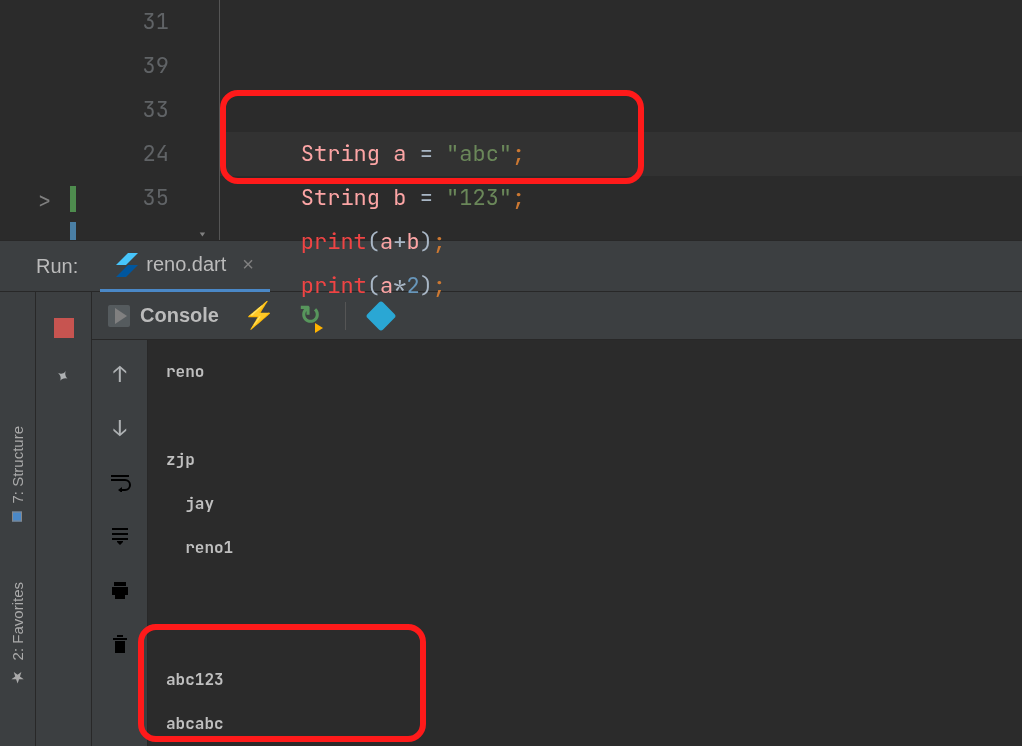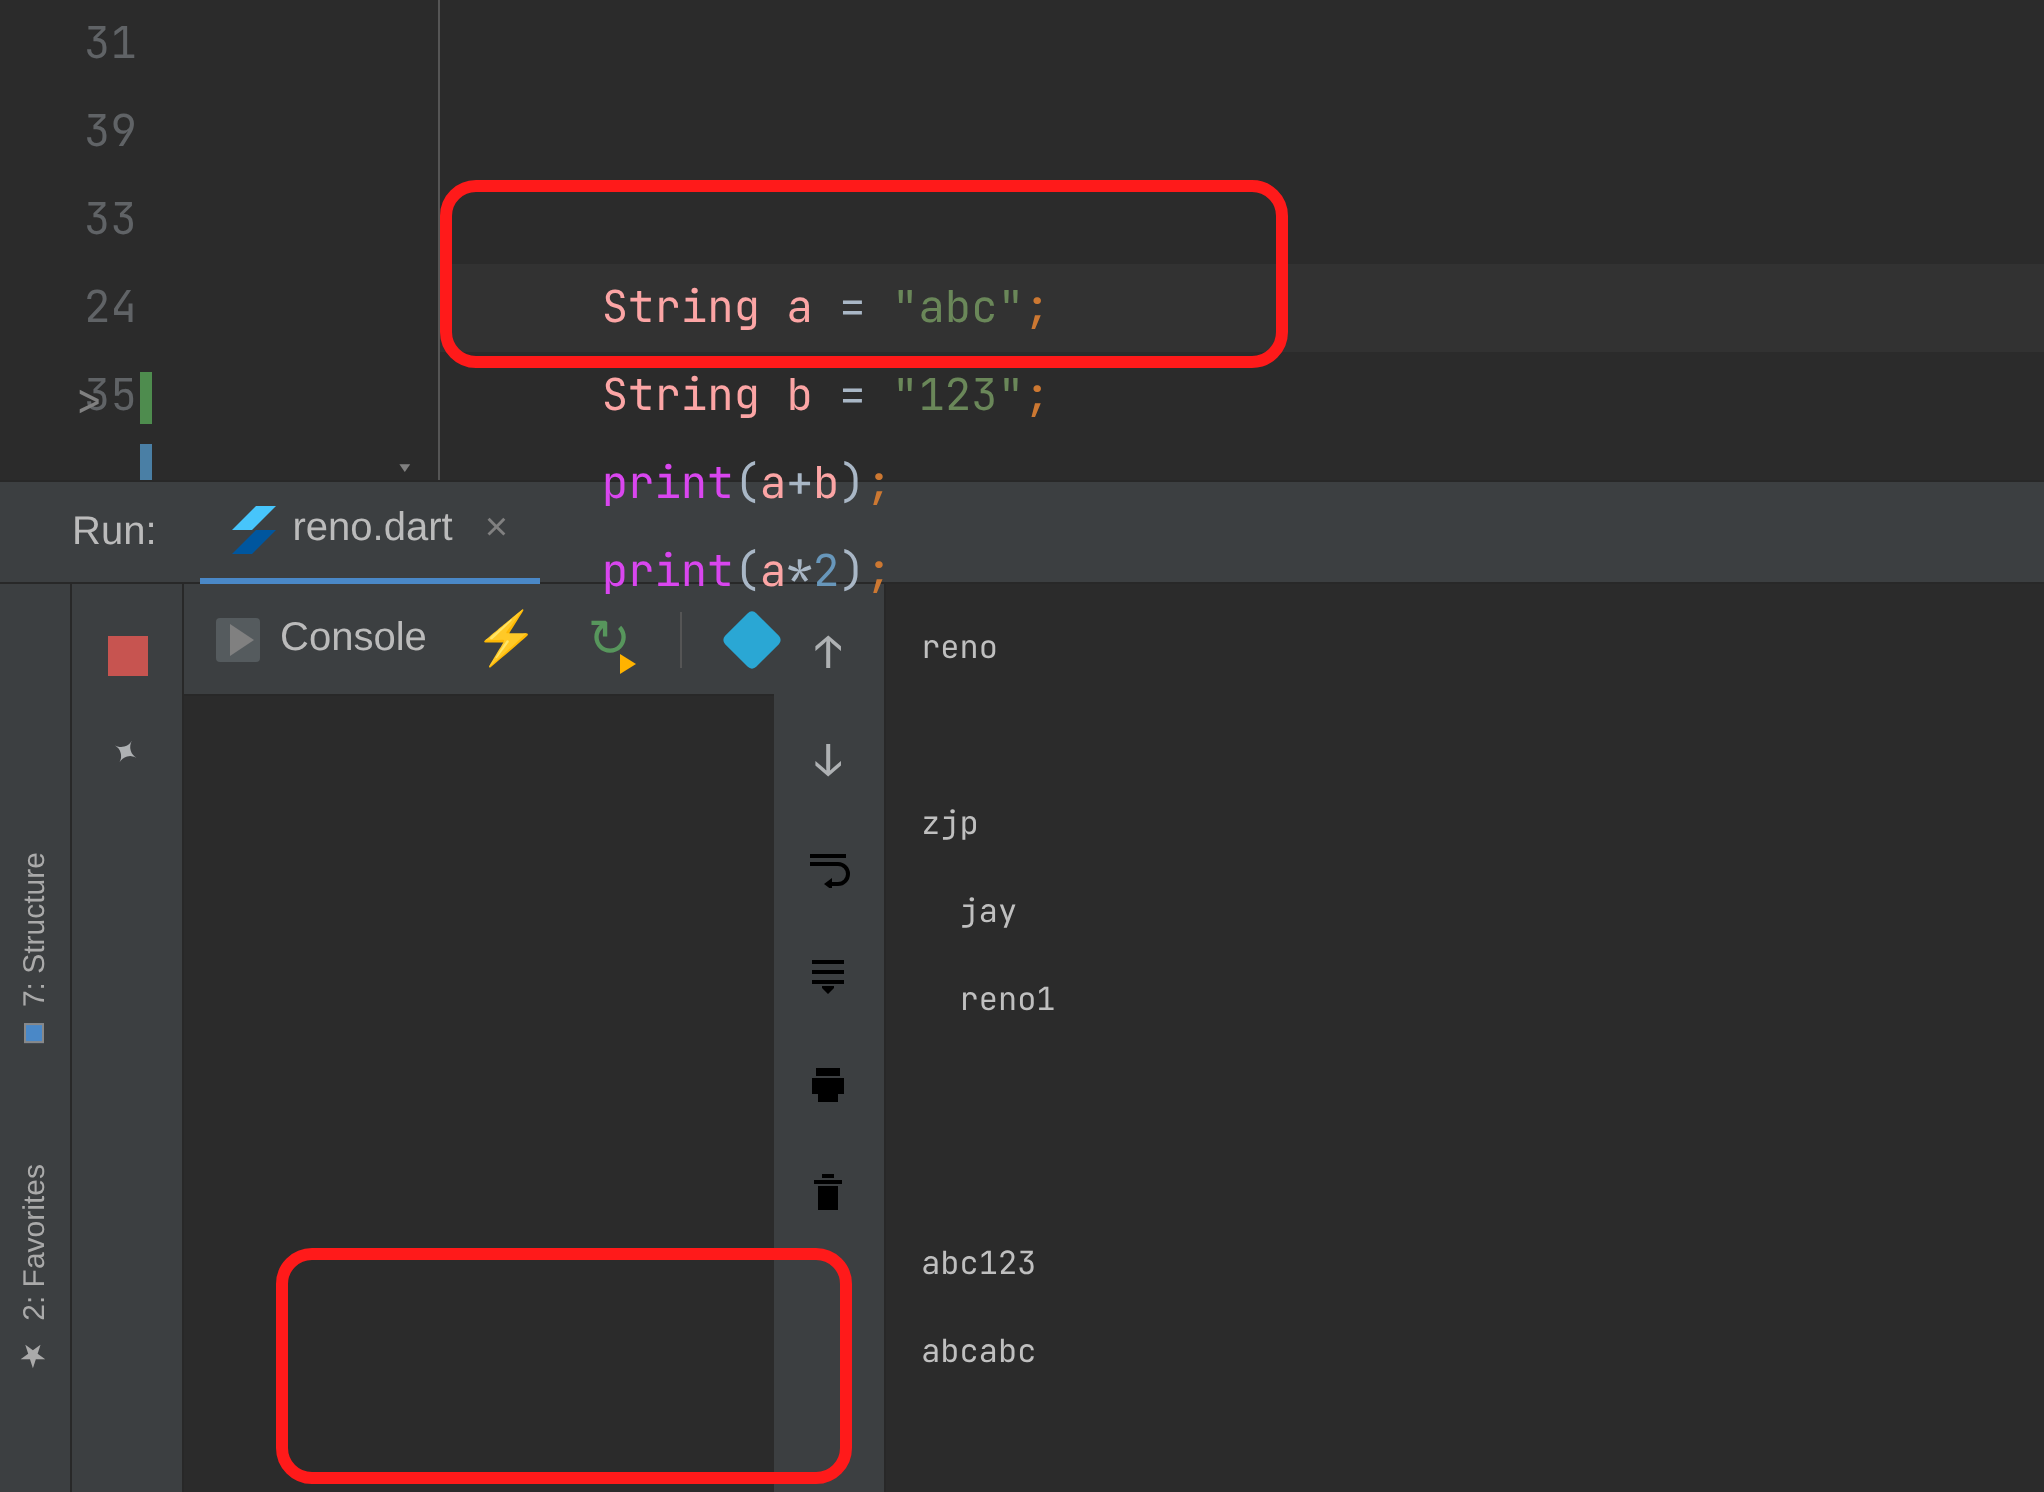--- a/index.html
+++ b/index.html
@@ -40,21 +40,21 @@
     height: 26px;
     background: #4e8c4e;
   }
   .gutter-change.blue {
     top: 222px;
     background: #4a7fa5;
   }
   .gutter {
     width: 145px;
     padding-right: 18px;
-    text-align: left;
+    text-align: right;
     color: #606366;
     font-size: 22px;
     line-height: 44px;
   }
   .gutter .ln { height: 44px; }
   .code-margin {
     width: 33px;
     border-right: 1px solid #555555;
     position: relative;
   }
@@ -79,21 +79,21 @@
     position: absolute;
     left: 0; right: 0;
     top: 132px;
     height: 44px;
     background: #323232;
     z-index: 0;
   }
   .code .row > * { position: relative; z-index: 1; }
   .str  { color: #6a8759; }
   .id   { color: #fca5a5; }
-  .fn   { color: #d946ef; }
+  .fn   { color: #ef4444; }
   .num  { color: #6897bb; }
   .op   { color: #a9b7c6; }
   .semi { color: #cc7832; }
 
   .red-box {
     position: absolute;
     border: 6px solid #ff1a1a;
     border-radius: 18px;
     z-index: 5;
     pointer-events: none;
@@ -175,21 +175,22 @@
     align-items: center;
     padding-top: 26px;
     gap: 22px;
   }
   .tb-stop { width: 20px; height: 20px; background: #c75450; }
   .tb-pin  { color: #aeb1b3; font-size: 22px; transform: rotate(30deg); }
 
   .run-body {
     flex: 1;
     display: flex;
-    flex-direction: row;
+    flex-direction: column;
+    font-weight: bold;
   }
   .console-bar {
     height: 56px;
     background: #3c3f41;
     border-bottom: 1px solid #282828;
     display: flex;
     align-items: center;
     padding-left: 16px;
     gap: 24px;
     font-family: -apple-system, sans-serif;

